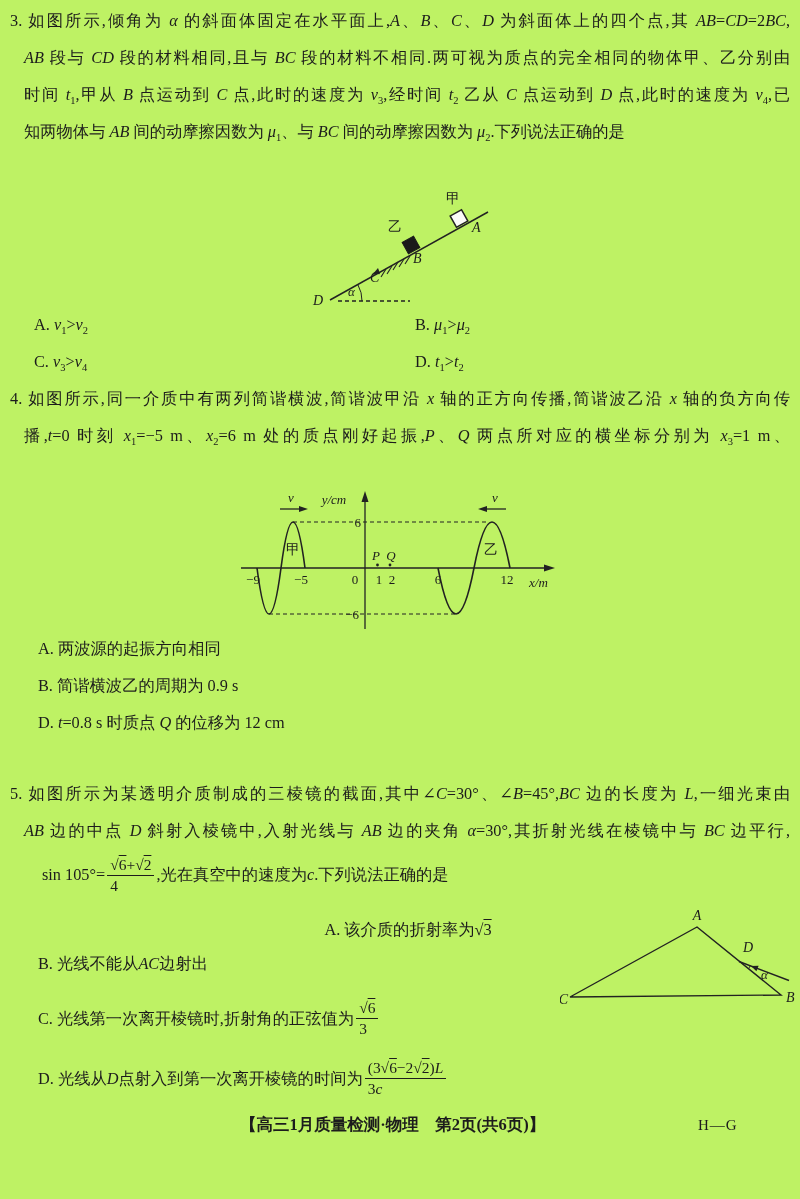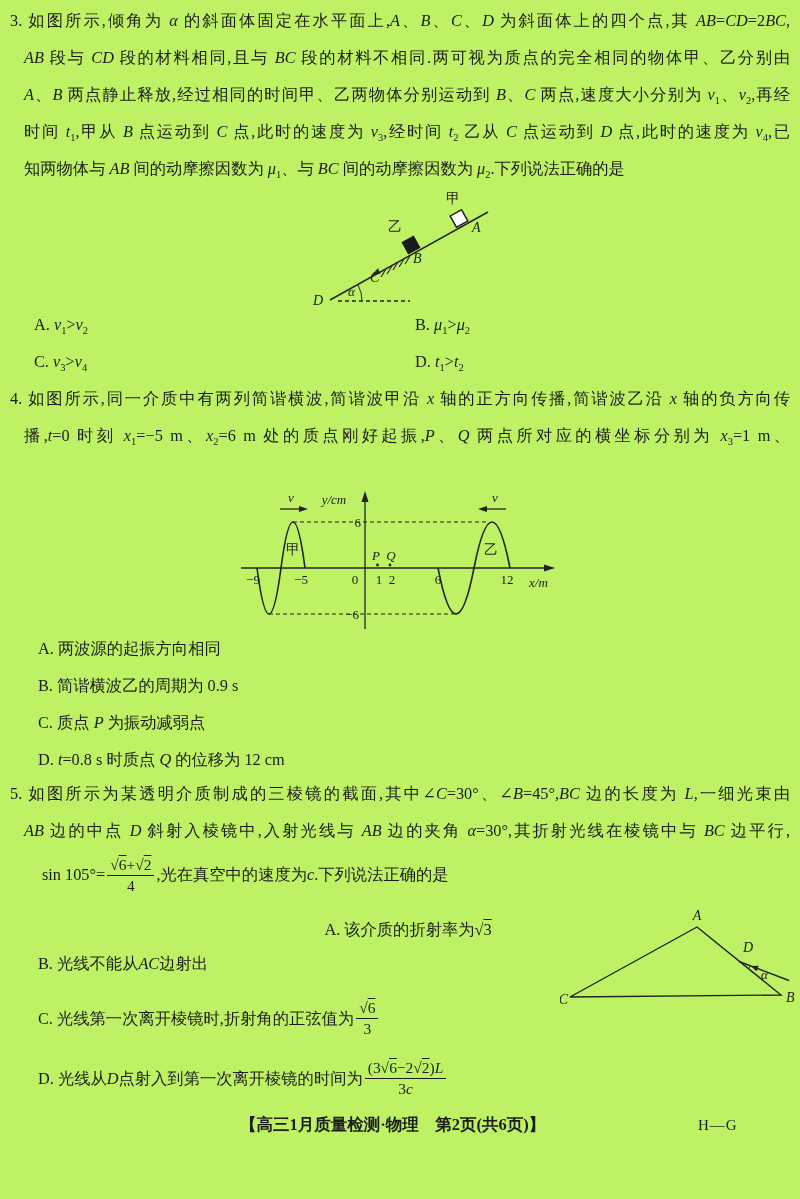--- a/index.html
+++ b/index.html
@@ -9,21 +9,21 @@
     font-family:"Liberation Serif","DejaVu Serif",serif;
     font-size:16.3px;
   }
   i{font-style:italic;}
   sub{font-size:10.5px;line-height:0;}
   .stem{position:absolute;left:10px;width:780px;}
   .stem .line{height:37px;line-height:37px;white-space:nowrap;}
   .stem .line.jus{text-align:justify;text-align-last:justify;}
   .stem .line.cont{padding-left:14px;}
   .formula-line{display:flex;align-items:center;height:52px;padding-left:32px;white-space:nowrap;}
-  .frac{display:inline-flex;flex-direction:column;text-align:center;vertical-align:middle;line-height:1.25;font-size:0.95em;margin:0 2px;}
+  .frac{display:inline-flex;flex-direction:column;vertical-align:middle;line-height:1.25;font-size:0.95em;margin:0 2px;}
   .frac .num{border-bottom:1.4px solid #1c1c1c;padding:0 3px;}
   .frac .den{padding:0 3px;}
   .ov{text-decoration:overline;}
   .opts-grid{position:absolute;left:34px;top:306px;width:740px;display:grid;grid-template-columns:381px auto;}
   .opts-grid .opt{height:37px;line-height:37px;}
   .opts-list{position:absolute;left:38px;width:740px;}
   .opts-list .opt{height:37px;line-height:37px;white-space:nowrap;}
   .opt-flex{display:flex;align-items:center;white-space:nowrap;}
   #q5-opt-a{height:34px;justify-content:center;}
   #q5-opt-b{height:34px;text-align:right;}
@@ -39,21 +39,20 @@
   .footer-right{position:absolute;left:698px;top:1110px;height:30px;line-height:30px;font-size:15px;letter-spacing:1px;}
 </style>
 </head>
 <body>
 
 <div class="page">
 
   <div class="stem" style="top:2px;">
     <div class="line jus">3. 如图所示,倾角为 <i>α</i> 的斜面体固定在水平面上,<i>A</i>、<i>B</i>、<i>C</i>、<i>D</i> 为斜面体上的四个点,其 <i>AB</i>=<i>CD</i>=2<i>BC</i>,</div>
     <div class="line jus cont"><i>AB</i> 段与 <i>CD</i> 段的材料相同,且与 <i>BC</i> 段的材料不相同.两可视为质点的完全相同的物体甲、乙分别由</div>
-    <div class="line jus cont"><i>A</i>、<i>B</i> 两点静止释放,经过相同的时间甲、乙两物体分别运动到 <i>B</i>、<i>C</i> 两点,速度大小分别为 <i>v</i><sub>1</sub>、<i>v</i><sub>2</sub>,再经</div>
     <div class="line jus cont">时间 <i>t</i><sub>1</sub>,甲从 <i>B</i> 点运动到 <i>C</i> 点,此时的速度为 <i>v</i><sub>3</sub>,经时间 <i>t</i><sub>2</sub> 乙从 <i>C</i> 点运动到 <i>D</i> 点,此时的速度为 <i>v</i><sub>4</sub>,已</div>
     <div class="line cont">知两物体与 <i>AB</i> 间的动摩擦因数为 <i>μ</i><sub>1</sub>、与 <i>BC</i> 间的动摩擦因数为 <i>μ</i><sub>2</sub>.下列说法正确的是</div>
   </div>
 
   <div class="fig" style="left:300px;top:190px;">
     <svg width="230" height="120" viewBox="0 0 230 120">
 
       <line x1="30" y1="110" x2="188" y2="22" stroke-width="1.5"></line>
 
       <line x1="38" y1="111" x2="110" y2="111" stroke-width="1.3" stroke-dasharray="4 3"></line>
@@ -134,21 +133,20 @@
       <text x="60" y="67" text-anchor="middle">甲</text>
       <text x="258" y="67" text-anchor="middle">乙</text>
       <text x="58" y="15" class="it sm" text-anchor="middle">v</text>
       <text x="262" y="15" class="it sm" text-anchor="middle">v</text>
     </svg>
   </div>
 
   <div class="opts-list" style="top:630px;">
     <div class="opt">A. 两波源的起振方向相同</div>
     <div class="opt">B. 简谐横波乙的周期为 0.9 s</div>
-    <div class="opt">C. 质点 <i>P</i> 为振动减弱点</div>
     <div class="opt">D. <i>t</i>=0.8 s 时质点 <i>Q</i> 的位移为 12 cm</div>
   </div>
 
   <div class="stem" style="top:775px;">
     <div class="line jus">5. 如图所示为某透明介质制成的三棱镜的截面,其中∠<i>C</i>=30°、∠<i>B</i>=45°,<i>BC</i> 边的长度为 <i>L</i>,一细光束由</div>
     <div class="line jus cont"><i>AB</i> 边的中点 <i>D</i> 斜射入棱镜中,入射光线与 <i>AB</i> 边的夹角 <i>α</i>=30°,其折射光线在棱镜中与 <i>BC</i> 边平行,</div>
     <div class="formula-line">sin 105°=<span class="frac">
           <span class="num">√<span class="ov">6</span>+√<span class="ov">2</span></span>
           <span class="den">4</span>
         </span>,光在真空中的速度为 <i>c</i>.下列说法正确的是</div>

